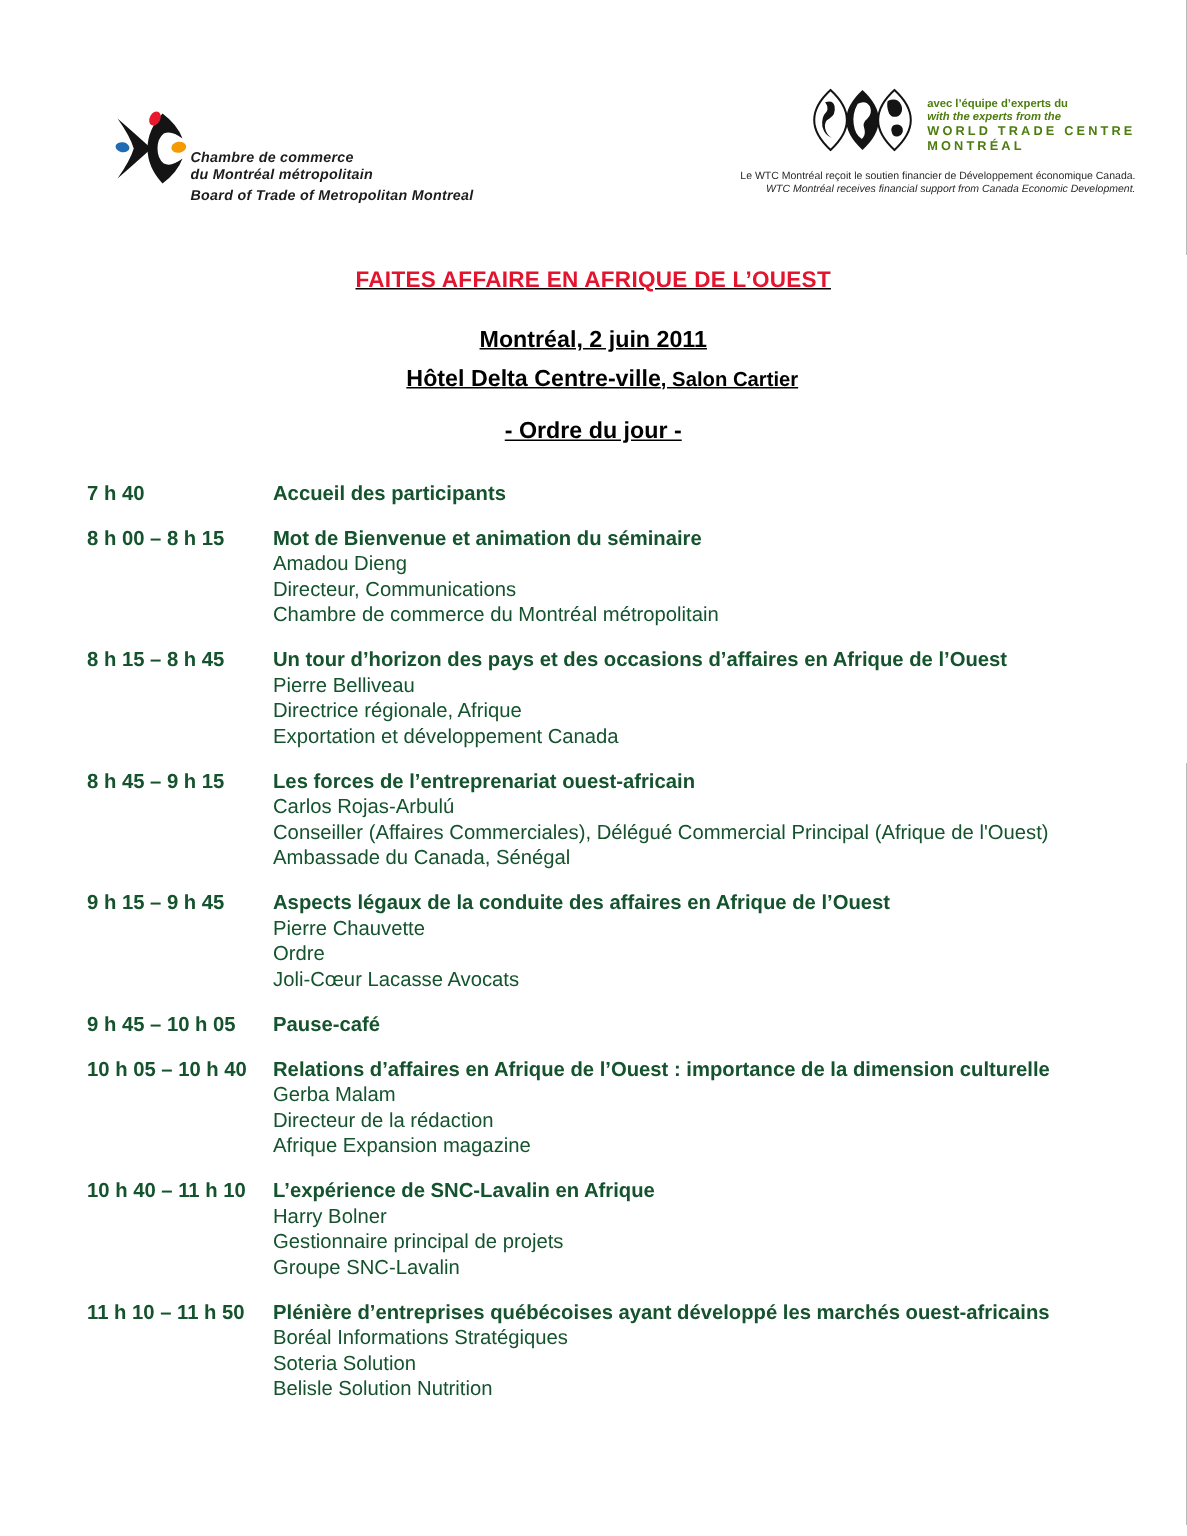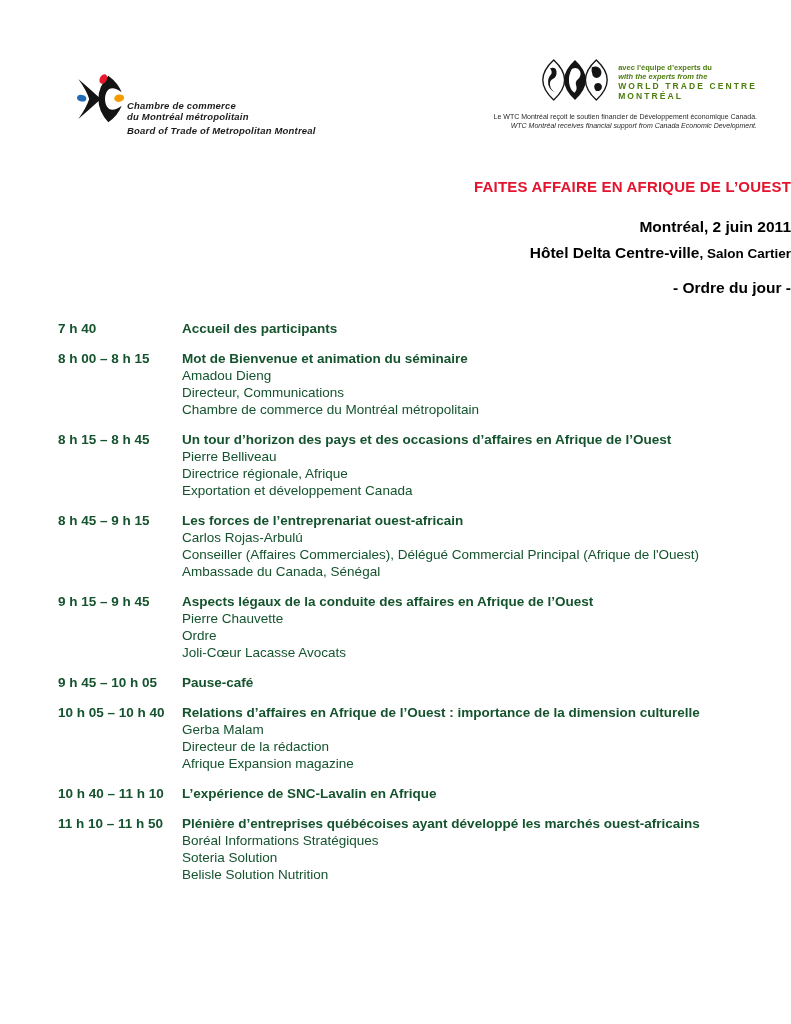--- a/index.html
+++ b/index.html
@@ -67,22 +67,23 @@
     white-space: nowrap;
   }
   .wtc-fineprint .italic { font-style: italic; }
 
   
   .title-block {
     position: absolute;
     left: 0;
     top: 178px;
     width: 100%;
-    text-align: right;
+    text-align: center;
     color: #000;
+    text-decoration: underline;
   }
   .main-title {
     font-size: 15px;
     font-weight: bold;
     letter-spacing: 0.2px;
   }
   .date-line {
     margin-top: 23px;
     font-size: 15.5px;
     font-weight: bold;
@@ -258,20 +259,25 @@
             <div>Directeur de la rédaction</div>
             <div>Afrique Expansion magazine</div>
           </div>
       </div>
     </div>
 
     <div class="agenda-item">
       <div class="agenda-time">10 h 40 – 11 h 10</div>
       <div class="agenda-content">
         <div class="agenda-title">L’expérience de SNC-Lavalin en Afrique</div>
+        <div class="agenda-details">
+            <div>Harry Bolner</div>
+            <div>Gestionnaire principal de projets</div>
+            <div>Groupe SNC-Lavalin</div>
+          </div>
       </div>
     </div>
 
     <div class="agenda-item">
       <div class="agenda-time">11 h 10 – 11 h 50</div>
       <div class="agenda-content">
         <div class="agenda-title">Plénière d’entreprises québécoises ayant développé les marchés ouest-africains</div>
         <div class="agenda-details">
             <div>Boréal Informations Stratégiques</div>
             <div>Soteria Solution</div>

